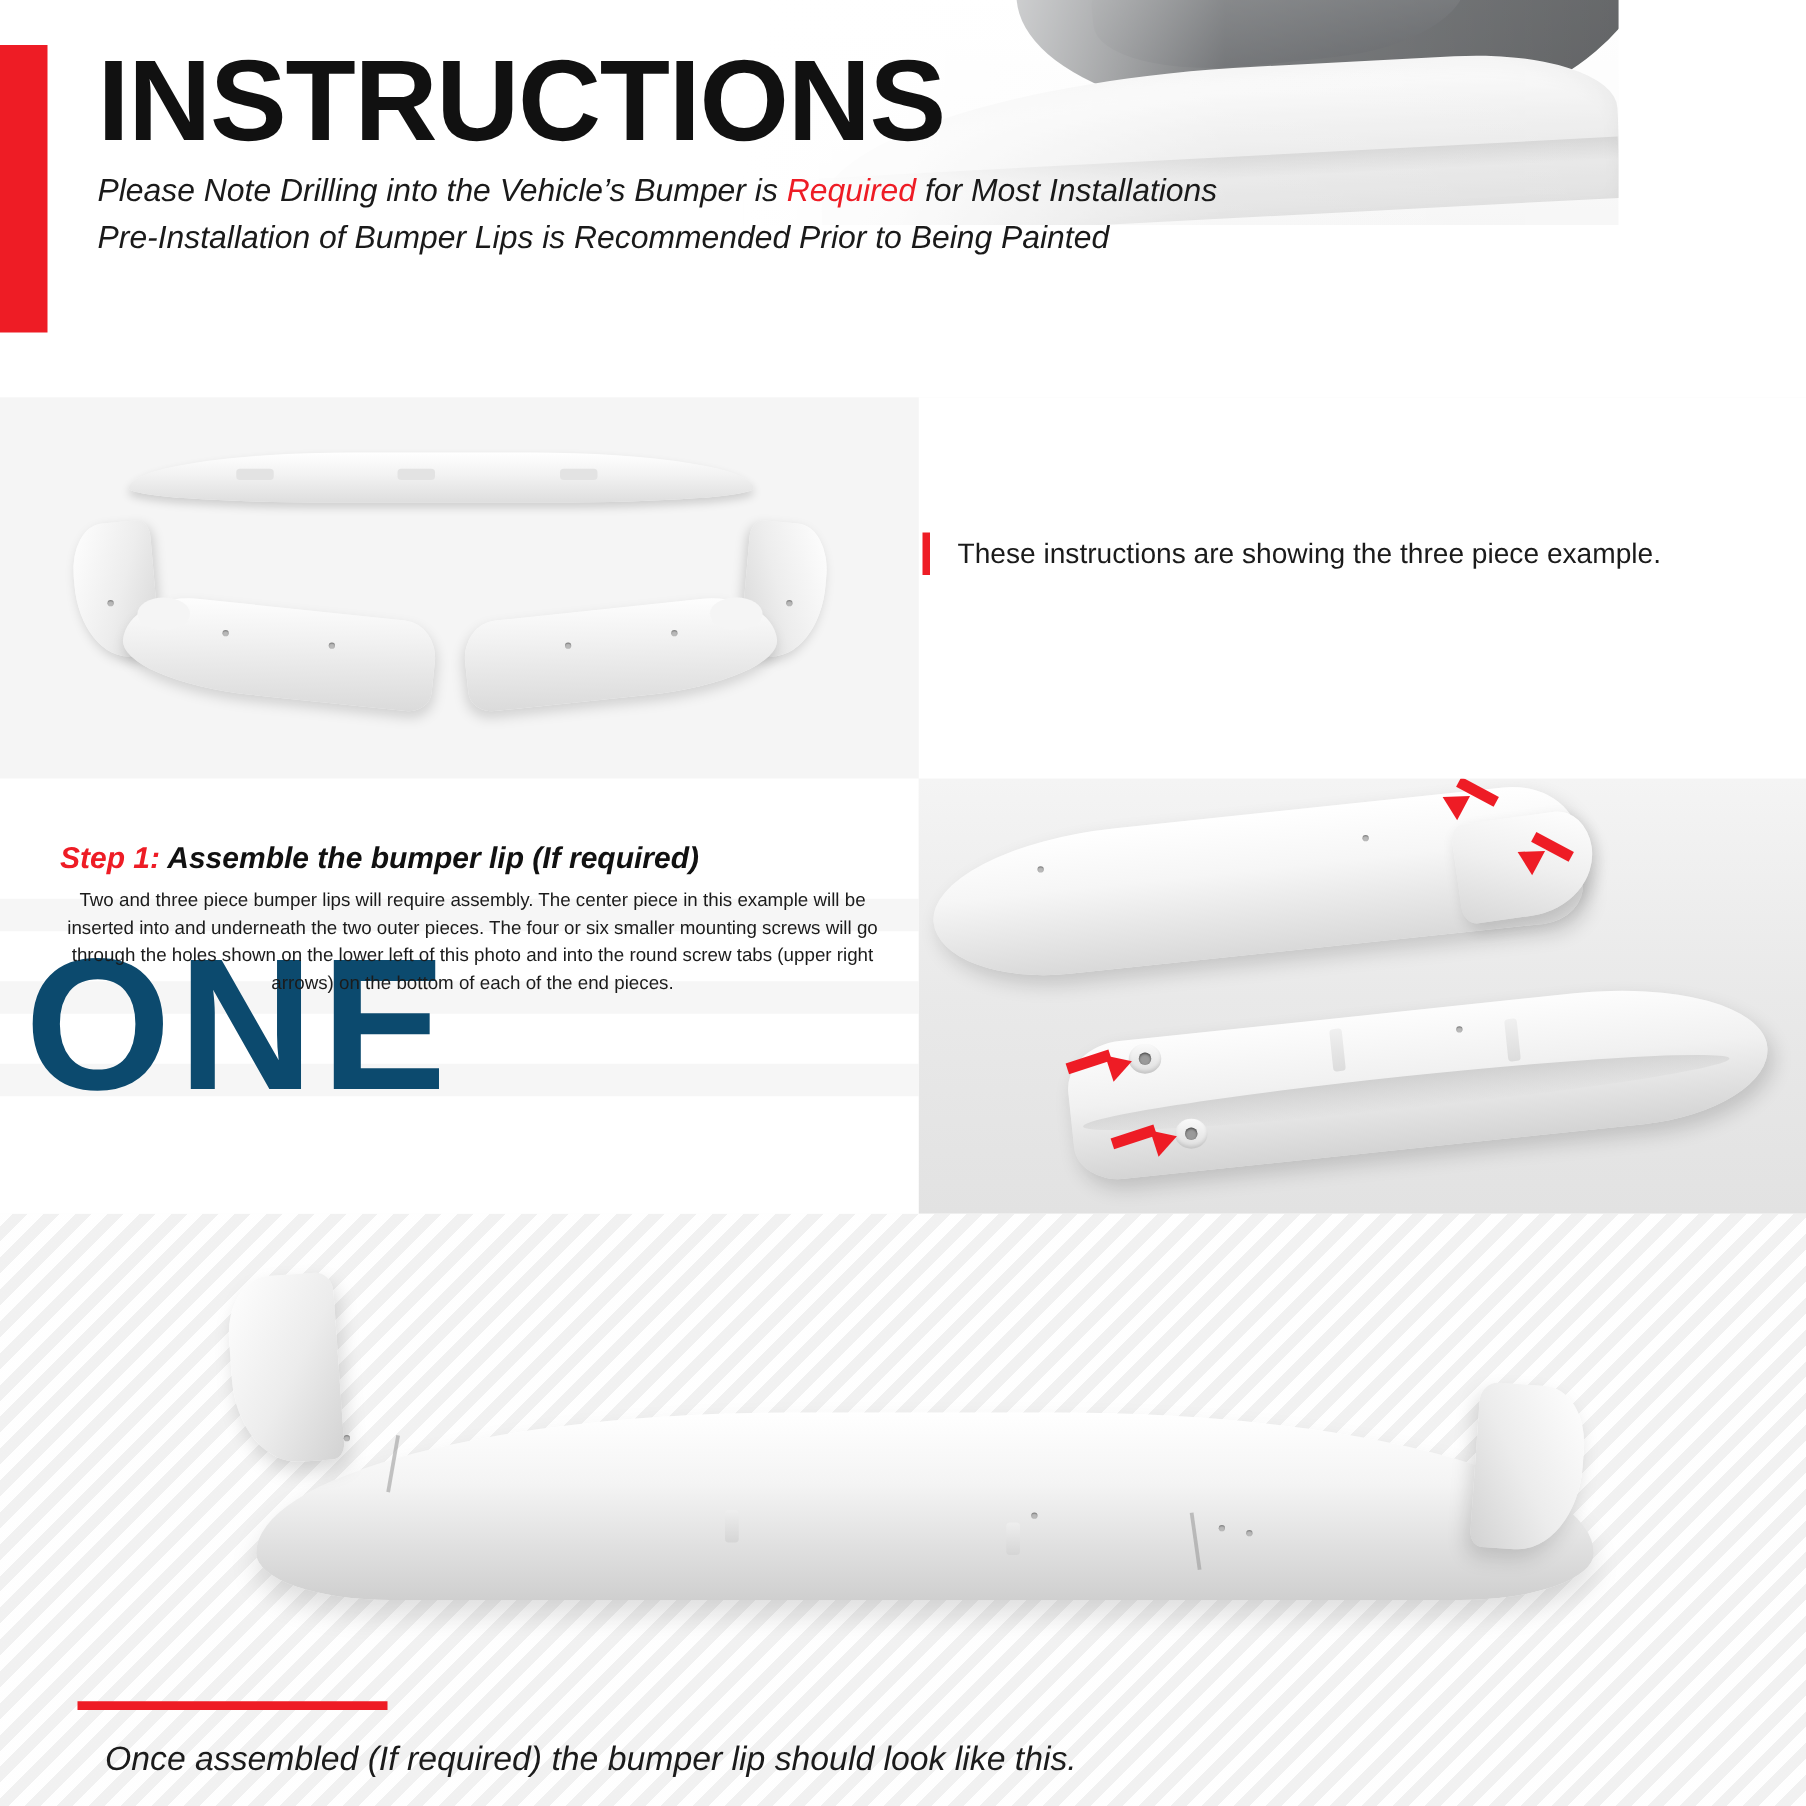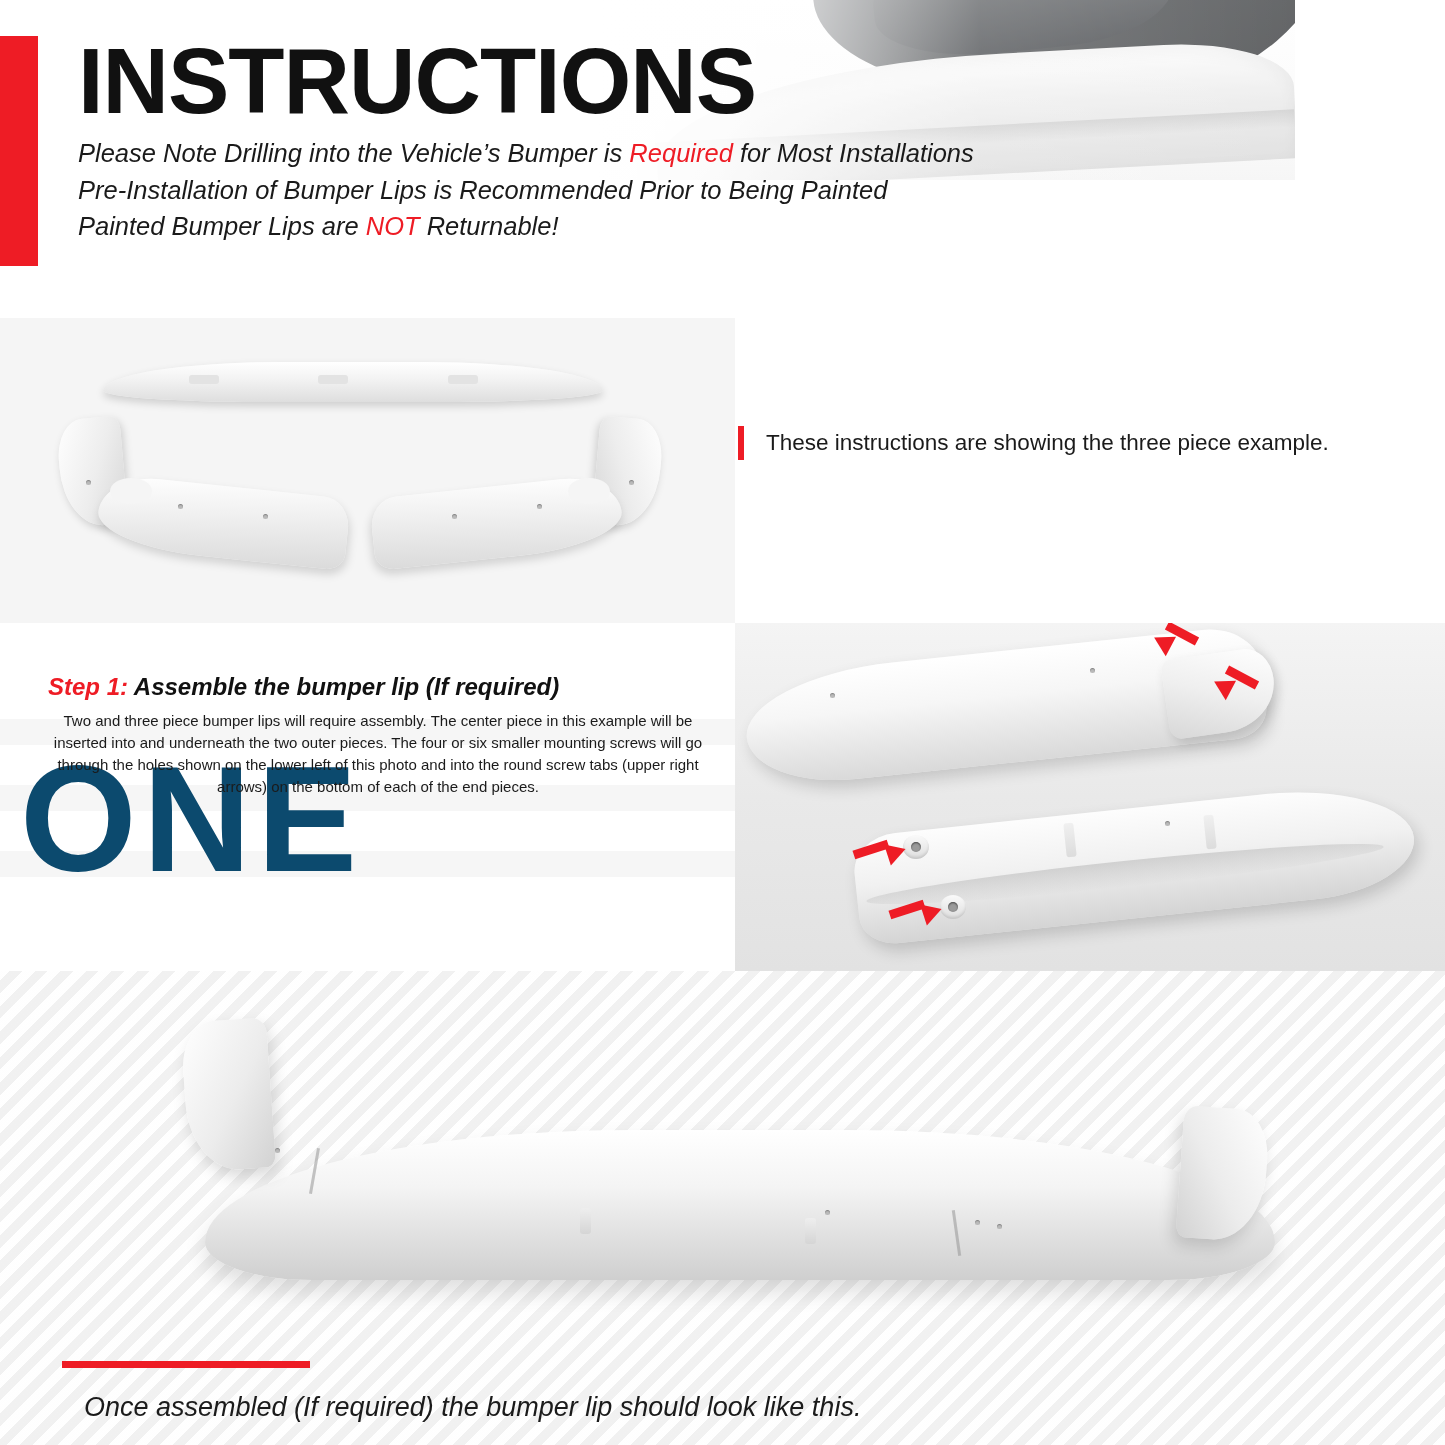--- a/index.html
+++ b/index.html
@@ -503,23 +503,20 @@
     <div class="title">INSTRUCTIONS</div>
 
     <div class="subline">
       <span>Please Note Drilling into the Vehicle’s Bumper is </span><span class="red">Required</span><span> for Most Installations</span>
     </div>
 
     <div class="subline">
       <span>Pre-Installation of Bumper Lips is Recommended Prior to Being Painted</span>
     </div>
 
-    <div class="subline">
-      <span>Painted Bumper Lips are </span><span class="red">NOT</span><span> Returnable!</span>
-    </div>
   </div>
 </div>
 
 <div class="sec2">
   <div class="sec2-left"></div>
   <div class="sec2-right"></div>
 
   <div class="note-wrap">
     <div class="note-bar"></div>
     <div class="note-text">

